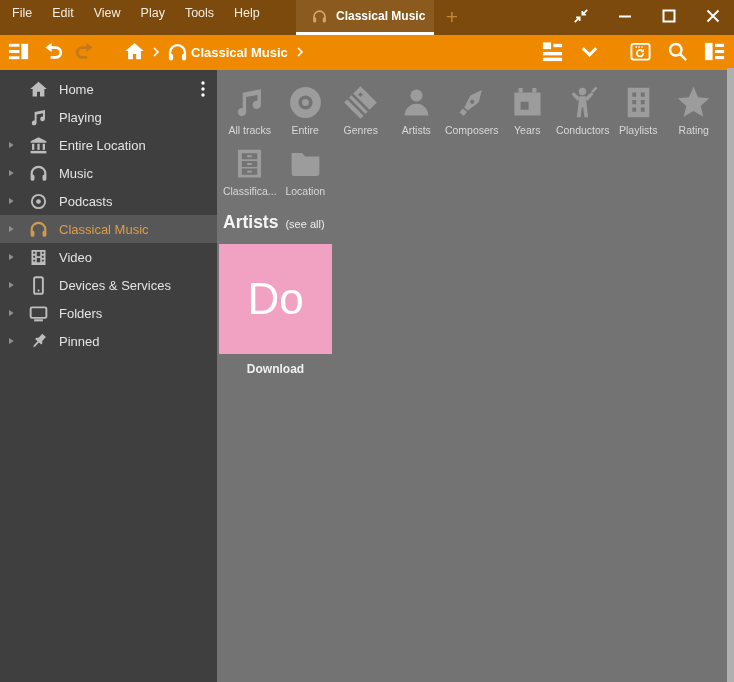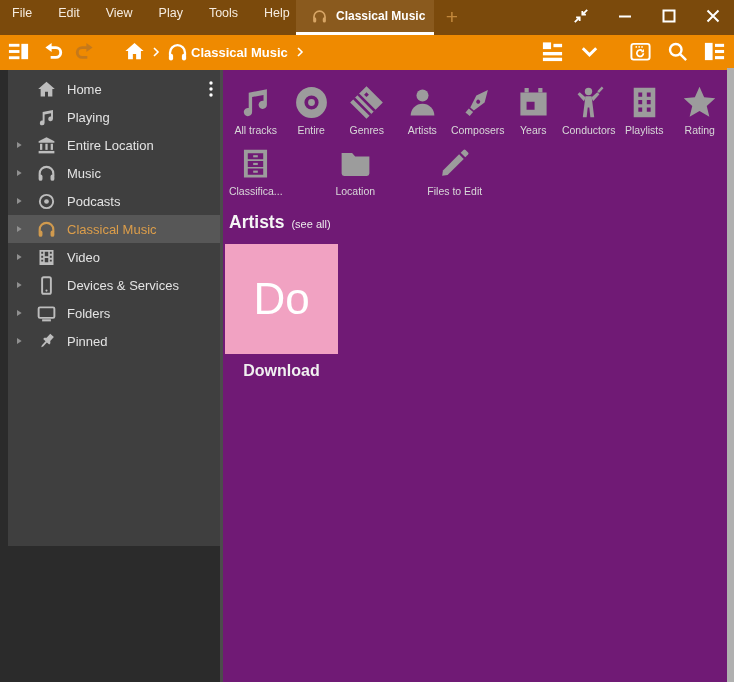--- a/index.html
+++ b/index.html
@@ -1,21 +1,21 @@
 <!DOCTYPE html>
 <html><head>
 <meta charset="utf-8">
 <style>
   html,body{margin:0;padding:0;width:734px;height:682px;overflow:hidden;
     font-family:"Liberation Sans",sans-serif;background:#2b2b2b;}
   .app{position:relative;width:734px;height:682px;}
 
   
   .titlebar{position:absolute;left:0;top:0;width:734px;height:35px;background:#7b4a0c;}
-  .menubar{position:absolute;left:12px;top:0;height:26px;display:flex;align-items:center;gap:26px;}
+  .menubar{position:absolute;left:12px;top:0;height:26px;display:flex;align-items:center;gap:20px;}
   .menu-item{font-size:12.5px;color:#f6ece0;cursor:default;}
   .tab{position:absolute;left:296px;top:0;width:138px;height:35px;background:#8a5a1e;
     border-bottom:3px solid #ffffff;box-sizing:border-box;display:flex;align-items:center;
     gap:8px;padding-left:15px;}
   .tab .hp{color:#d7a565;width:17px;height:17px;}
   .tab-label{font-size:12px;font-weight:bold;color:#ffffff;}
   .newtab{position:absolute;left:440px;top:3px;width:24px;height:28px;border:0;background:transparent;
     color:#c2873b;font-size:21px;line-height:26px;text-align:center;padding:0;}
   .win-controls{position:absolute;right:12px;top:0;height:35px;display:flex;align-items:center;gap:26px;}
   .win-btn{width:18px;height:18px;border:0;background:transparent;padding:0;color:#ffffff;display:flex;
@@ -29,50 +29,50 @@
     justify-content:center;height:30px;}
   .tbtn svg{width:23px;height:23px;}
   .tb-left{display:flex;align-items:center;gap:0;}
   .crumb-text{font-size:13px;font-weight:bold;color:#ffffff;margin:0 6px 0 2px;}
   .chev{color:#ffffff;}
   .chev svg{width:12px;height:12px;}
   .tb-right{margin-left:auto;display:flex;align-items:center;gap:14px;padding-right:8px;}
   .redo-dim{color:#c5791b;}
 
   
-  .sidebar{position:absolute;left:8px;top:70px;width:220px;height:476px;background:#3f3f3f;}
+  .sidebar{position:absolute;left:0;top:70px;width:220px;height:612px;background:#3f3f3f;}
   .srow{display:flex;align-items:center;height:28px;cursor:default;}
   .srow.selected{background:#575757;}
   .caret{width:18px;padding-left:7px;color:#909090;display:flex;align-items:center;}
   .caret svg{width:8px;height:8px;}
   .s-icon{width:21px;height:21px;color:#bdbdbd;margin-left:3px;margin-right:10px;flex:none;}
   .s-icon svg{width:21px;height:21px;display:block;}
   .srow.selected .s-icon{color:#d09a4e;}
   .s-label{font-size:13px;color:#e3e3e3;white-space:nowrap;}
   .srow.selected .s-label{color:#dd9e4a;}
   .kebab{margin-left:auto;margin-right:10px;color:#ffffff;width:14px;height:18px;}
   .kebab svg{width:14px;height:18px;}
   .splitter{position:absolute;left:220px;top:70px;width:3px;height:612px;background:#4c4c4c;}
 
   
-  .main{position:absolute;left:223px;top:70px;width:511px;height:612px;background:#701a75;overflow:hidden;}
+  .main{position:absolute;left:217px;top:70px;width:511px;height:612px;background:#737373;overflow:hidden;}
   .grid{display:flex;margin-left:5px;}
   .grid.r1{margin-top:14px;}
-  .grid.r2{margin-top:9px;gap:44px;}
+  .grid.r2{margin-top:9px;}
   .col{width:55.5px;display:flex;flex-direction:column;align-items:center;flex:none;}
   .g-icon{width:37px;height:37px;color:#9c9c9c;}
   .g-icon svg{width:37px;height:37px;display:block;}
   .g-label{margin-top:3px;font-size:10.5px;color:#d8d8d8;white-space:nowrap;}
   .section-hd{margin:15px 0 0 6px;display:flex;align-items:baseline;gap:7px;}
   .section-title{font-size:17.5px;font-weight:bold;color:#f5f5f5;}
   .section-link{font-size:11px;color:#ececec;}
   .tile-wrap{margin-left:2px;margin-top:11px;width:126px;}
   .tile{width:113px;height:110px;display:flex;align-items:center;justify-content:center;}
   .tile-initials{font-size:44px;color:#ffffff;}
-  .tile-name{margin-top:8px;width:113px;text-align:center;font-size:16px;font-weight:bold;color:#f0f0f0;}
+  .tile-name{margin-top:8px;width:113px;text-align:center;font-size:12px;font-weight:bold;color:#f0f0f0;}
 
   
   .vscroll{position:absolute;right:0;top:68px;width:7px;height:614px;background:#2b2b2b;}
   .vthumb{position:absolute;left:0;top:0;width:7px;height:614px;background:#b0b0b0;}
 </style>
 </head>
 <body>
 
 <div class="app">
 
@@ -480,29 +480,20 @@
         <span class="g-label">Classifica...</span>
       </div>
       <div class="col">
         <span class="g-icon">
             <svg viewBox="0 0 24 24" fill="currentColor">
               <path d="M3 5.2h6.8l2 2.3H21v11a1.6 1.6 0 0 1-1.6 1.6H4.6A1.6 1.6 0 0 1 3 18.5z"></path>
             </svg>
           </span>
         <span class="g-label">Location</span>
       </div>
-      <div class="col">
-        <span class="g-icon">
-            <svg viewBox="0 0 24 24" fill="currentColor">
-              <path d="M4.5 16.5 15 6l3 3L7.5 19.5 4 20z"></path>
-              <path d="M16 5l1.8-1.8a1 1 0 0 1 1.4 0l1.6 1.6a1 1 0 0 1 0 1.4L19 8z"></path>
-            </svg>
-          </span>
-        <span class="g-label">Files to Edit</span>
-      </div>
     </div>
 
     <div class="section-hd">
       <span class="section-title">Artists</span>
       <span class="section-link">(see all)</span>
     </div>
 
     <div class="tile-wrap">
       <div class="tile" style="background: rgb(241, 162, 194);">
         <span class="tile-initials">Do</span>

